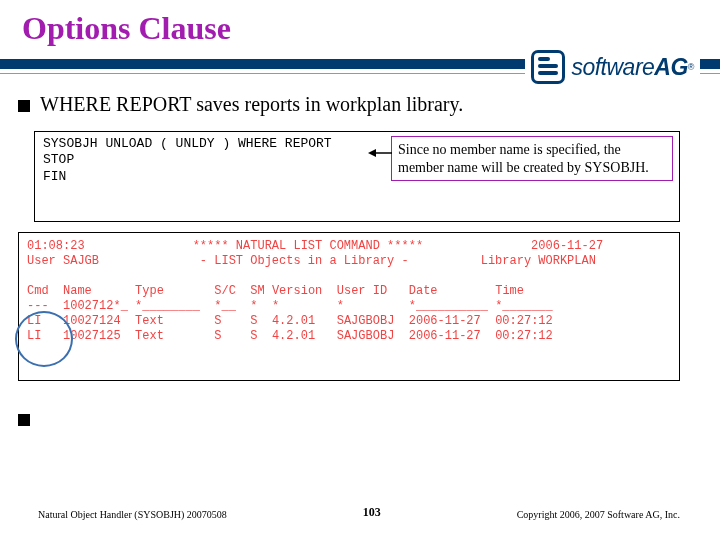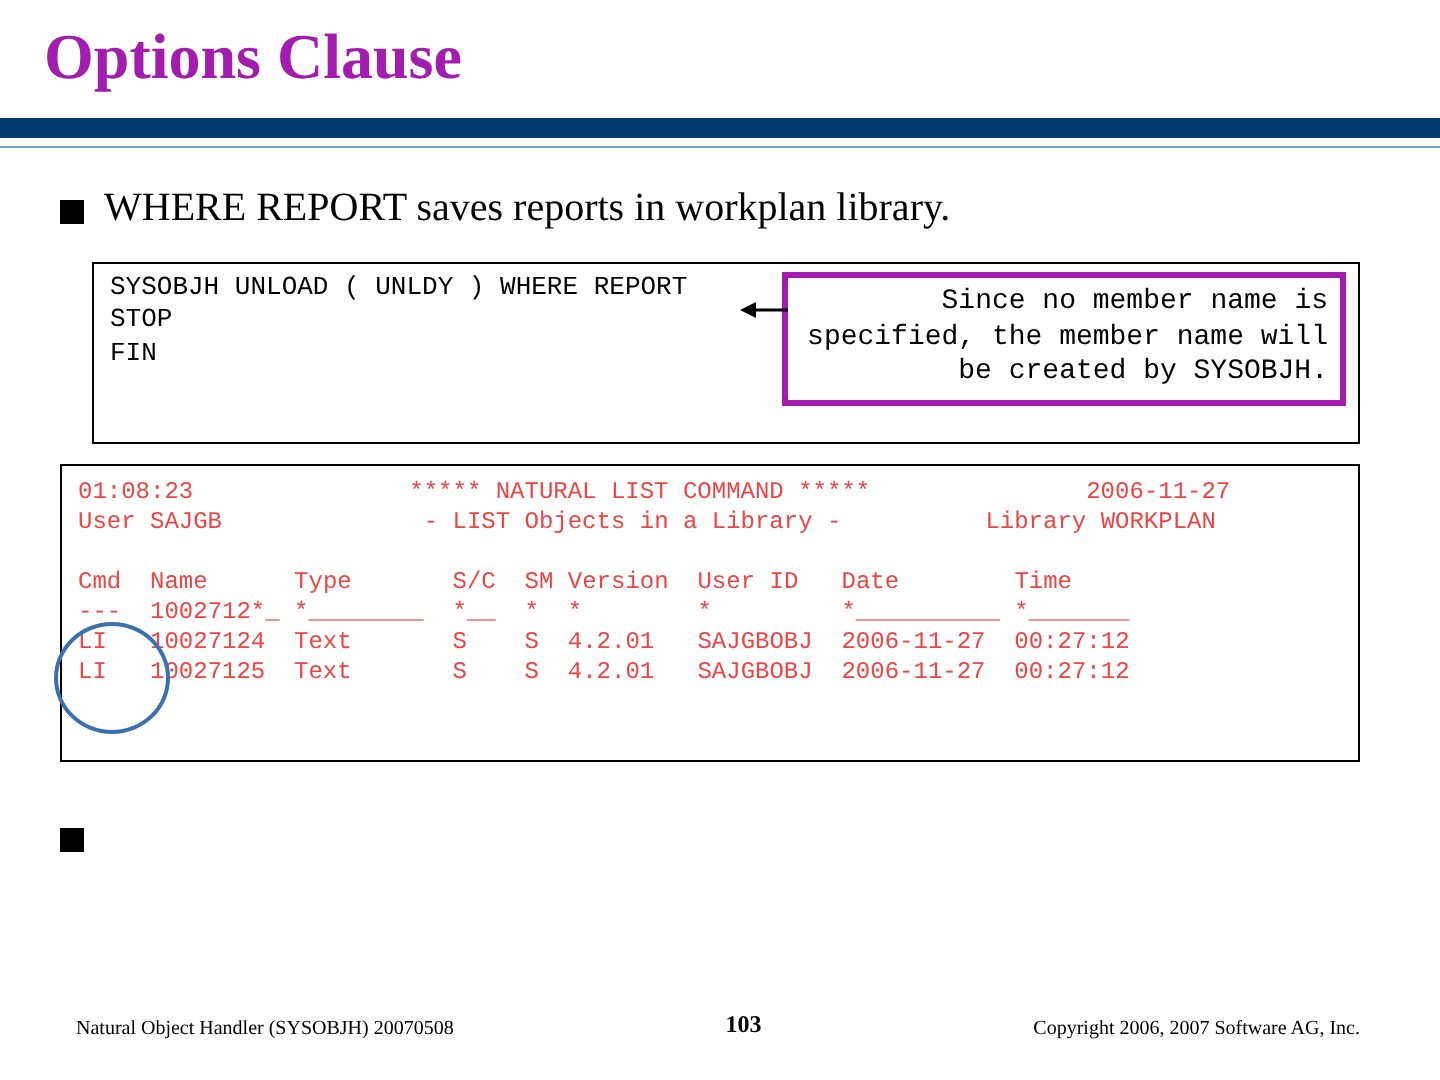--- a/index.html
+++ b/index.html
@@ -39,34 +39,34 @@
   .brand .reg { font-size: 9px; vertical-align: super; font-style: normal; }
   .brand-badge {
     width: 34px; height: 34px; border: 3px solid #003a6e; border-radius: 7px;
     margin-right: 6px; position: relative;
   }
   .brand-badge::before, .brand-badge::after {
     content: ""; position: absolute; background: #003a6e;
   }
   .brand-badge::before { left:4px; top:4px; width:12px; height:4px; border-radius:2px; }
   .brand-badge::after  { left:4px; top:11px; width:20px; height:4px; border-radius:2px; box-shadow: 0 7px 0 #003a6e; }
-  .content { padding: 10px 24px 0 30px; font-size: 20px; }
+  .content { padding: 10px 24px 0 18px; font-size: 20px; }
   .bullet-line { display: flex; align-items: flex-start; margin-bottom: 6px; }
   .sq { width: 12px; height: 12px; background: #000; margin: 7px 10px 0 0; flex: none; }
   .cmd-box {
     border: 1px solid #000; margin: 15px 16px 10px 16px;
     padding: 4px 8px; position: relative;
     font-family: "Courier New", monospace; font-size: 13px; line-height: 1.25;
     white-space: pre;
   }
   .callout {
     position: absolute; right: 6px; top: 4px; width: 282px;
-    border: 3px solid #a21caf; background: #fff;
-    font-family: Liberation Mono, monospace; font-size: 14px;
-    padding: 4px 6px; text-align: right; white-space: normal;
+    border: 1px solid #a21caf; background: #fff;
+    font-family: Liberation Serif, serif; font-size: 14px;
+    padding: 4px 6px; text-align: left; white-space: normal;
   }
   .arrow {
     position: absolute; top: 11px; left: -24px; width: 24px; height: 10px;
   }
   .arrow svg { display:block; }
   .term-box {
     border: 1px solid #000; margin: 0 16px 0 0;
     padding: 6px 8px;
     font-family: "Courier New", monospace; font-size: 12px; line-height: 1.25;
     white-space: pre; color:#ef4444; position: relative;
@@ -85,20 +85,26 @@
   .pgnum { font-size: 12px; font-weight: bold; }
 </style>
 </head>
 <body>
 
 <div class="title">Options Clause</div>
 
 <div class="rule-wrap">
   <div class="thick-rule"></div>
   <div class="thin-rule"></div>
+  <div class="brand">
+    <span class="brand-badge"></span>
+    <span class="s1">software</span>
+      <span class="s2"> AG</span>
+      <span class="reg">®</span>
+  </div>
 </div>
 
 <div class="content">
   <div class="bullet-line">
     <span class="sq"></span>
     <span>WHERE REPORT saves reports in workplan library.</span>
   </div>
 
   <div class="cmd-box"><span>SYSOBJH UNLOAD ( UNLDY ) WHERE REPORT</span>
 <span>STOP</span>

